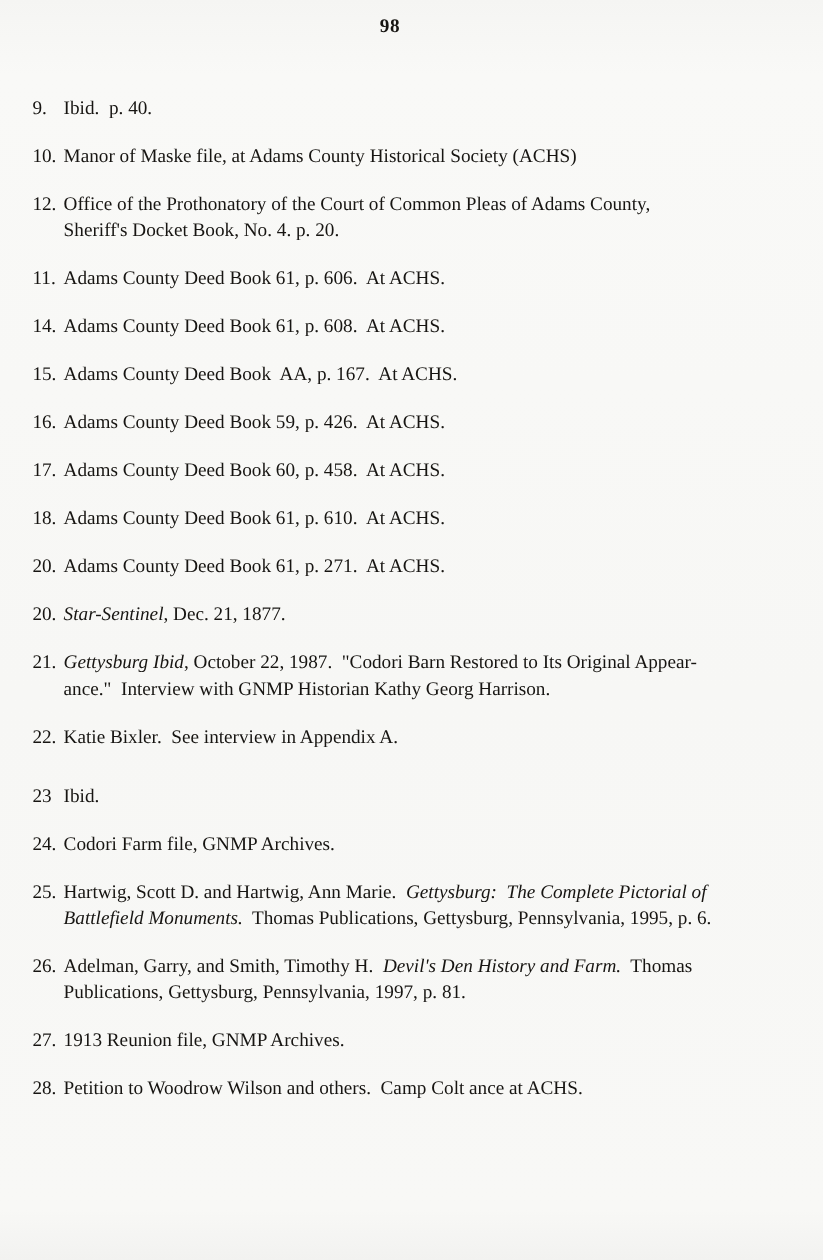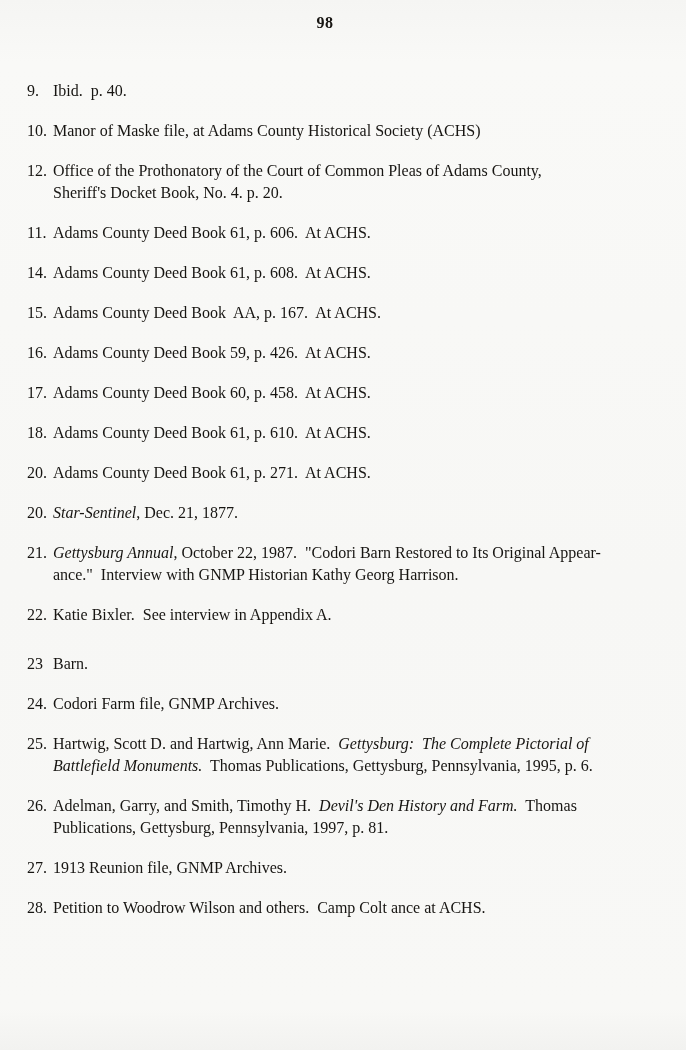--- a/index.html
+++ b/index.html
@@ -98,30 +98,30 @@
       <div class="note">
         <span class="num">20.</span>
         <div class="txt"><span>Adams County Deed Book 61, p. 271.  At ACHS.</span></div>
       </div>
       <div class="note">
         <span class="num">20.</span>
         <div class="txt"><span class="it">Star-Sentinel</span><span>, Dec. 21, 1877.</span></div>
       </div>
       <div class="note">
         <span class="num">21.</span>
-        <div class="txt"><span class="it">Gettysburg Annual</span><span>, October 22, 1987.  "Codori Barn Restored to Its Original Appear-
+        <div class="txt"><span class="it">Gettysburg Ibid</span><span>, October 22, 1987.  "Codori Barn Restored to Its Original Appear-
 ance."  Interview with GNMP Historian Kathy Georg Harrison.</span></div>
       </div>
       <div class="note">
         <span class="num">22.</span>
         <div class="txt"><span>Katie Bixler.  See interview in Appendix A.</span></div>
       </div>
       <div class="note">
         <span class="num">23</span>
-        <div class="txt"><span>Barn.</span></div>
+        <div class="txt"><span>Ibid.</span></div>
       </div>
       <div class="note">
         <span class="num">24.</span>
         <div class="txt"><span>Codori Farm file, GNMP Archives.</span></div>
       </div>
       <div class="note">
         <span class="num">25.</span>
         <div class="txt"><span>Hartwig, Scott D. and Hartwig, Ann Marie.  </span><span class="it">Gettysburg:  The Complete Pictorial of
 Battlefield Monuments.</span><span>  Thomas Publications, Gettysburg, Pennsylvania, 1995, p. 6.</span></div>
       </div>

